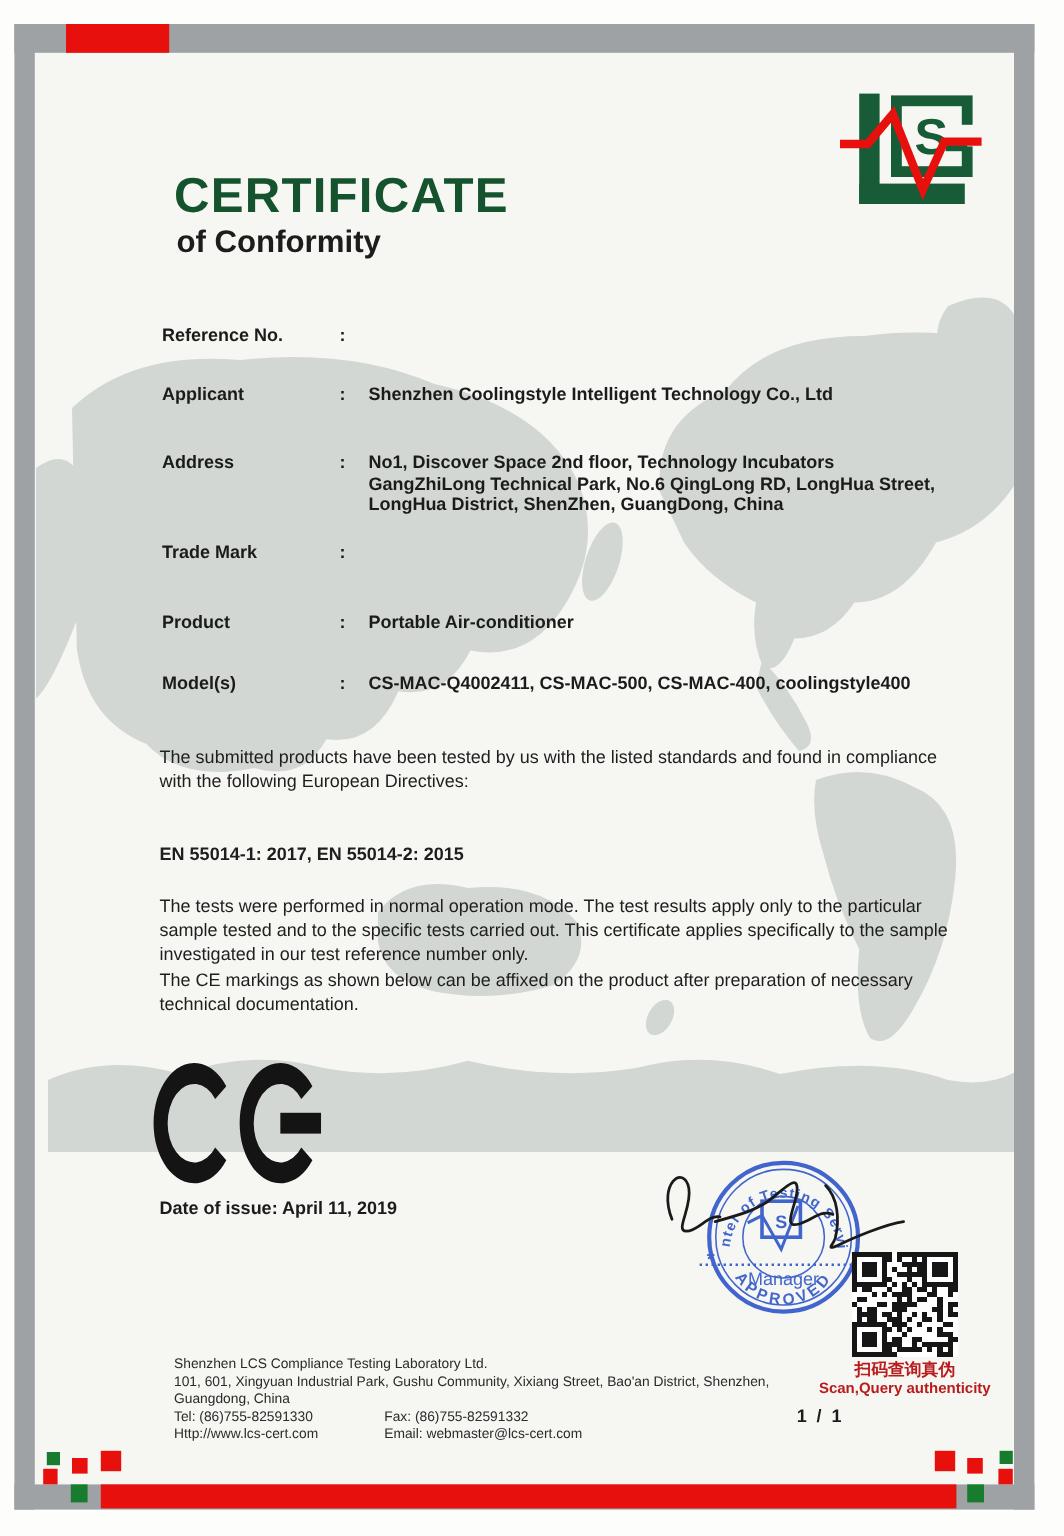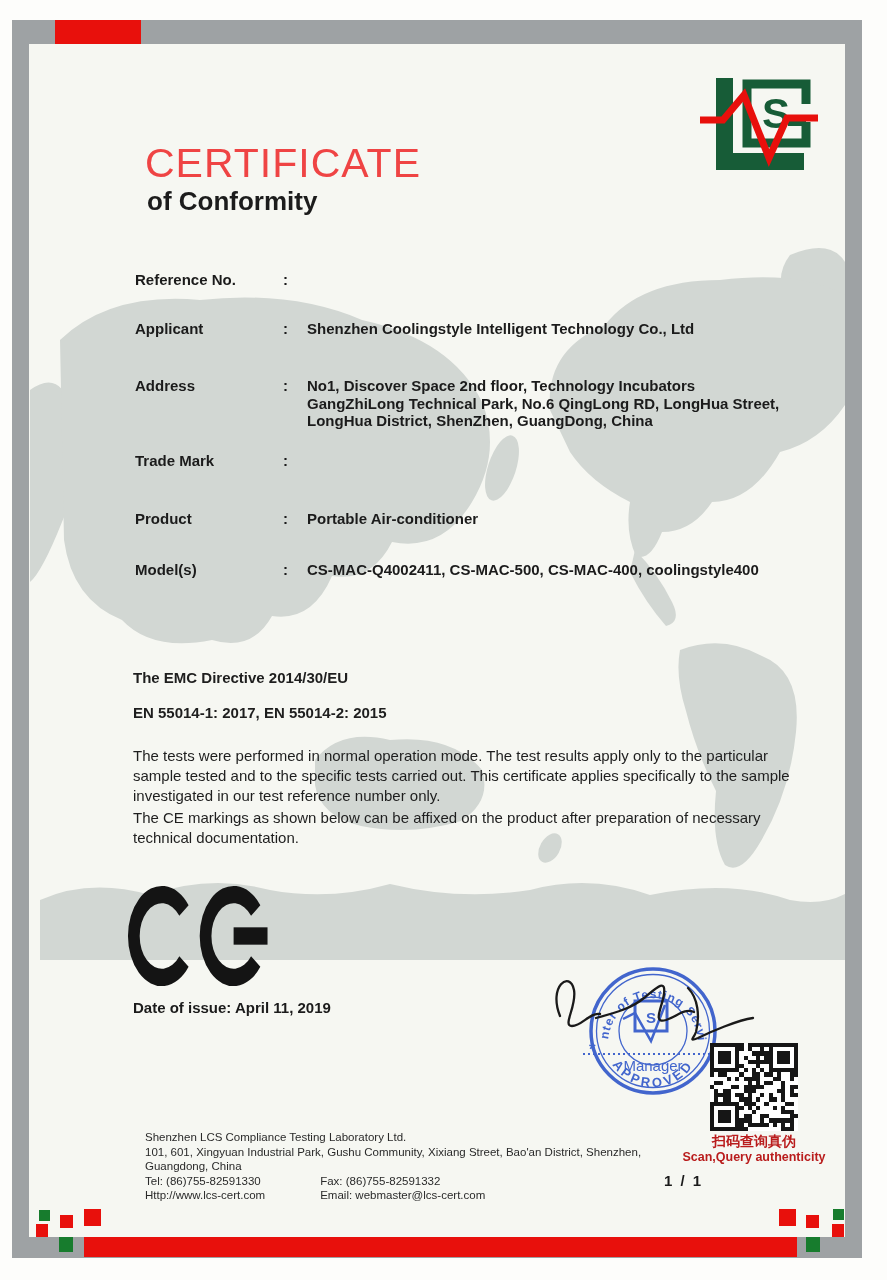--- a/index.html
+++ b/index.html
@@ -3,21 +3,21 @@
 <meta charset="utf-8">
 <style>
   * { margin:0; padding:0; box-sizing:border-box; }
   body { background:#ffffff; font-family:"Liberation Sans", sans-serif; }
   .page { position:relative; width:887px; height:1280px; background:#fdfdfb; overflow:hidden; }
   .paper { position:absolute; left:29px; top:44px; width:816px; height:1193px; background:#f6f7f2; }
   .abs { position:absolute; }
   .bar { position:absolute; background:#9ea2a4; }
   .red { background:#e8100c; }
   .sq  { position:absolute; }
-  .title { font-size:41px; font-weight:normal; color:#ef4444; letter-spacing:1px; }
+  .title { font-size:41px; font-weight:bold; color:#14532d; letter-spacing:1px; }
   .subtitle { font-size:26px; font-weight:bold; color:#1c1c1c;text-align:center; }
   .frow { position:absolute; left:135px; width:660px; display:flex; align-items:flex-start; }
   .flabel { width:148px; font-size:15px; font-weight:bold; color:#1b1b1b; }
   .fcolon { width:24px; font-size:15px; font-weight:bold; color:#1b1b1b; }
   .fvalue { width:487px; font-size:15px; font-weight:bold; color:#1b1b1b; line-height:17.5px; }
   .para { position:absolute; left:133px; font-size:15px; color:#1e1e1e; line-height:20px; }
   .bold { font-weight:bold; }
   .footer-line { font-size:11.5px; color:#2a2a2a; line-height:14.5px; }
   .fcol1 { display:inline-block; width:172px; }
   .qr-caption { position:absolute; width:150px; text-align:center; font-weight:bold; color:#b91c1c; }
@@ -99,21 +99,21 @@
     <span class="flabel">Product</span>
     <span class="fcolon">:</span>
     <span class="fvalue">Portable Air-conditioner</span>
   </div>
   <div class="frow" style="top:561px;">
     <span class="flabel">Model(s)</span>
     <span class="fcolon">:</span>
     <span class="fvalue">CS-MAC-Q4002411, CS-MAC-500, CS-MAC-400, coolingstyle400</span>
   </div>
 
-  <div class="para bold" style="top:668px;width:660px;">The EMC Directive 2014/30/EU</div>
+  <div class="para" style="top:622px;width:662px;">The submitted products have been tested by us with the listed standards and found in compliance with the following European Directives:</div>
   <div class="para bold" style="top:703px;width:660px;">EN 55014-1: 2017, EN 55014-2: 2015</div>
   <div class="para" style="top:746px;width:668px;">The tests were performed in normal operation mode. The test results apply only to the particular sample tested and to the specific tests carried out. This certificate applies specifically to the sample investigated in our test reference number only.</div>
   <div class="para" style="top:808px;width:648px;">The CE markings as shown below can be affixed on the product after preparation of necessary technical documentation.</div>
 
   <svg class="abs" style="left:126px;top:883px;" width="150" height="106" viewBox="0 0 230 110" preserveAspectRatio="none">
     <path fill="#141414" d="M 95.98 22.97 A 52 52 0 1 0 95.98 87.03 L 81.79 75.94 A 34 34 0 1 1 81.79 34.06 Z"></path>
     <path fill="#141414" d="M 205.98 22.97 A 52 52 0 1 0 205.98 87.03 L 191.79 75.94 A 34 34 0 1 1 191.79 34.06 Z"></path>
     <rect fill="#141414" x="165" y="46" width="52" height="18"></rect>
   </svg>
 

